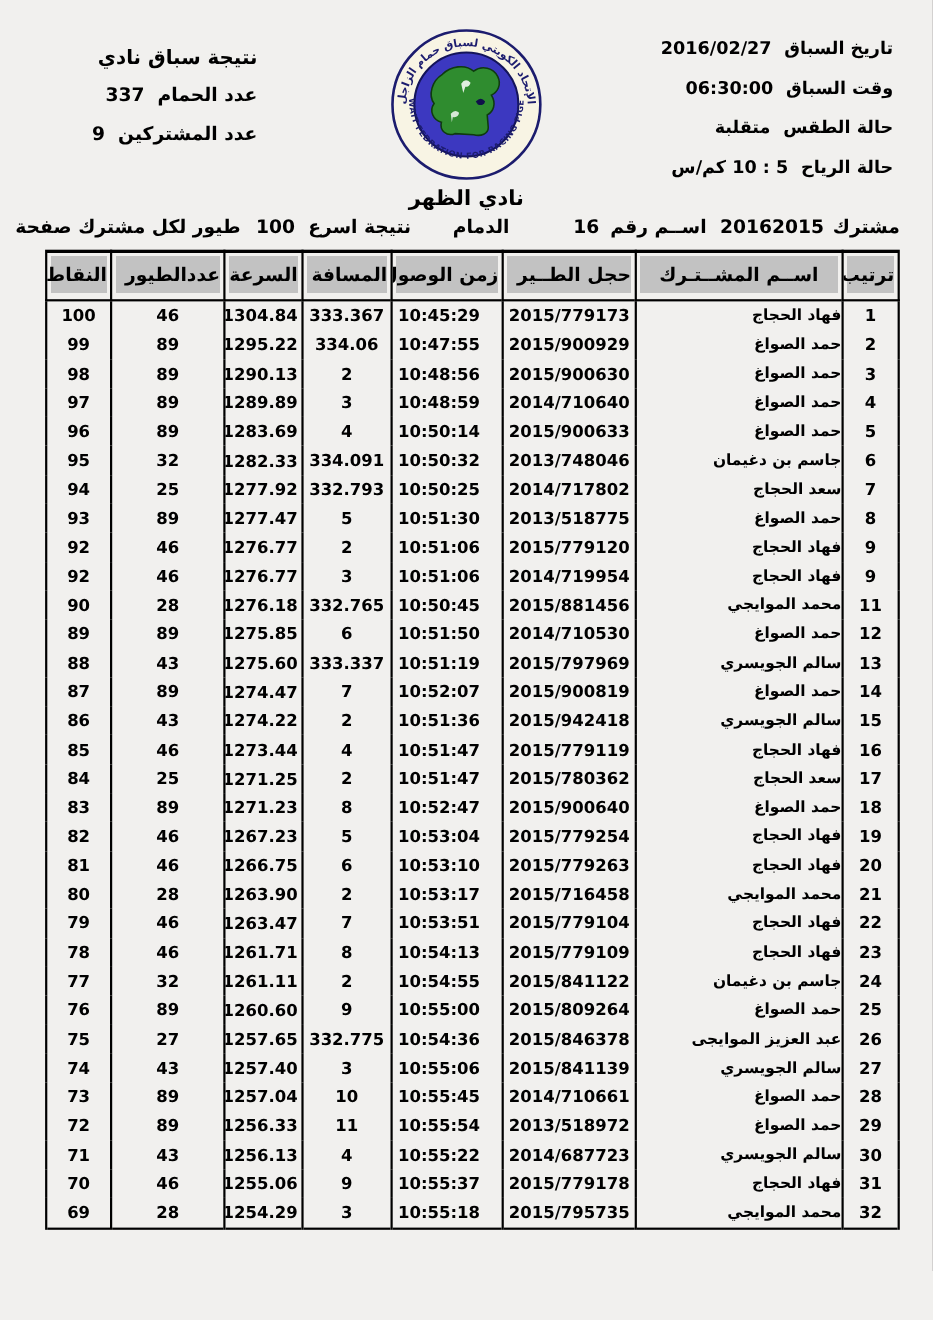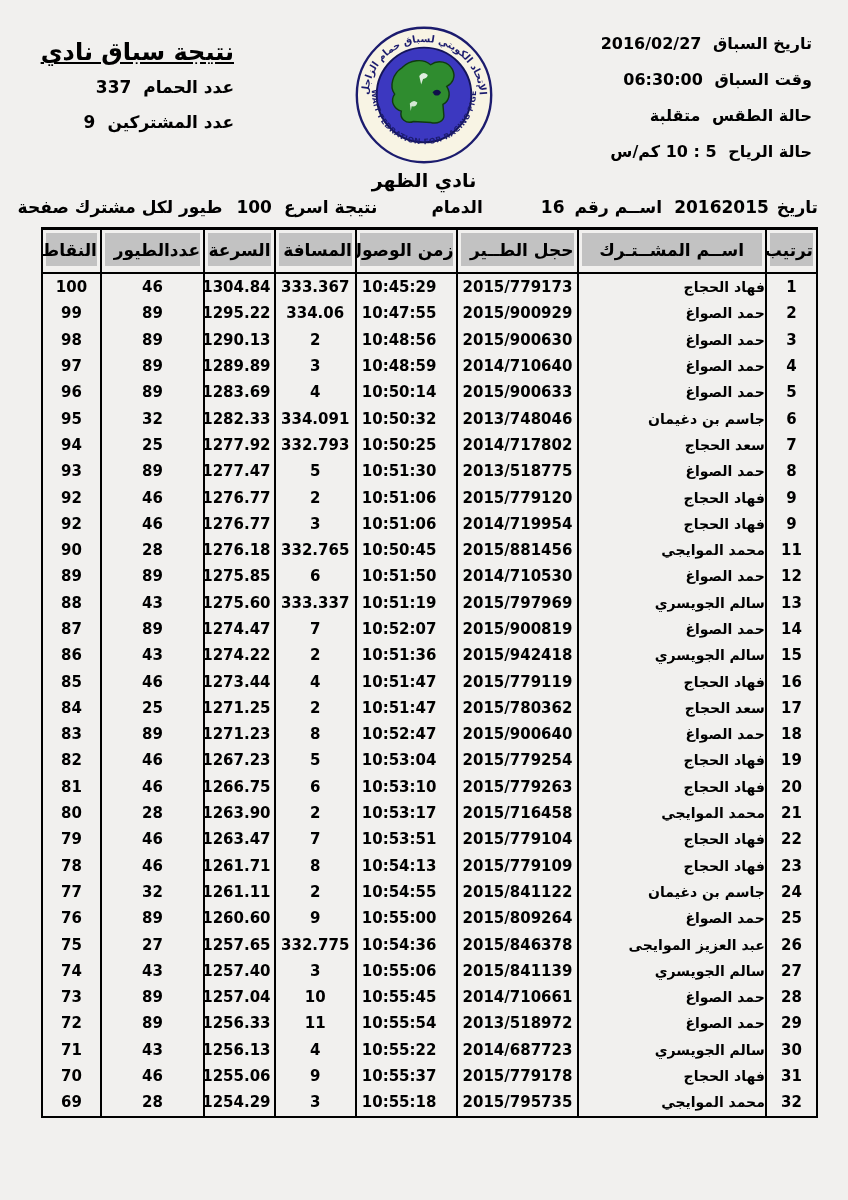--- a/index.html
+++ b/index.html
@@ -14,36 +14,36 @@
   html,body{margin:0;padding:0;background:#9a9a9a;}
   .page{
     position:relative;width:848px;height:1200px;margin:0 auto;
     background:var(--page-bg);
     font-family:"DejaVu Sans","Liberation Sans",sans-serif;
     color:#000;overflow:hidden;
   }
   
   .hdr-left{position:absolute;left:38px;top:42px;width:196px;direction:rtl;text-align:right;font-weight:bold;}
   .hdr-left .line{font-size:17px;line-height:21px;margin-bottom:14px;white-space:nowrap;}
-  .hdr-left .line.first{font-size:24px;text-decoration:underline;}
+  .hdr-left .line.first{font-size:18px;}
   .hdr-right{position:absolute;right:36px;top:34px;width:215px;direction:rtl;font-weight:bold;}
   .hdr-right .line{font-size:16px;line-height:20px;margin-bottom:16px;white-space:nowrap;}
   .lbl{margin-left:6px;}
   .logo-wrap{position:absolute;left:353px;top:24px;width:142px;height:142px;}
   .club-name{position:absolute;top:169px;left:0;width:100%;text-align:center;font-size:19px;font-weight:bold;direction:rtl;}
   
   .info-bar{
     position:absolute;top:197px;left:41px;width:777px;direction:rtl;
     display:flex;align-items:baseline;font-weight:bold;font-size:17px;white-space:nowrap;
   }
   .info-bar>span:nth-child(1){margin-left:8px;}
   .info-bar>span:nth-child(2){margin-left:12px;}
   .info-bar>span:nth-child(3){margin-left:10px;}
   .info-bar>span:nth-child(4){margin-left:58px;}
-  .info-bar>span:nth-child(5){margin-left:54px;}
+  .info-bar>span:nth-child(5){margin-left:38px;}
   .info-bar>span:nth-child(6){margin-left:12px;}
   .info-bar>span:nth-child(7){margin-left:14px;}
   .info-bar>span:nth-child(8){margin-left:6px;}
   .info-bar>span:nth-child(9){margin-left:26px;}
   
   .rtable{
     position:absolute;top:227px;left:41px;width:777px;direction:rtl;
     border-collapse:collapse;table-layout:fixed;font-weight:bold;
     border-top:3px solid var(--table-border);
     border-bottom:2.5px solid var(--table-border);
@@ -122,21 +122,21 @@
     </div>
     <div class="line">
       <span class="lbl">حالة الرياح</span>
       <span>5 : 10 كم/س</span>
     </div>
   </div>
 
   <div class="club-name">نادي الظهر</div>
 
   <div class="info-bar">
-    <span>تاريخ</span>
+    <span>مشترك</span>
     <span>20162015</span>
     <span>اســم رقم</span>
     <span>16</span>
     <span>الدمام</span>
     <span>نتيجة اسرع</span>
     <span>100</span>
     <span>طيور لكل مشترك</span>
     <span>صفحة</span>
 
   </div>

